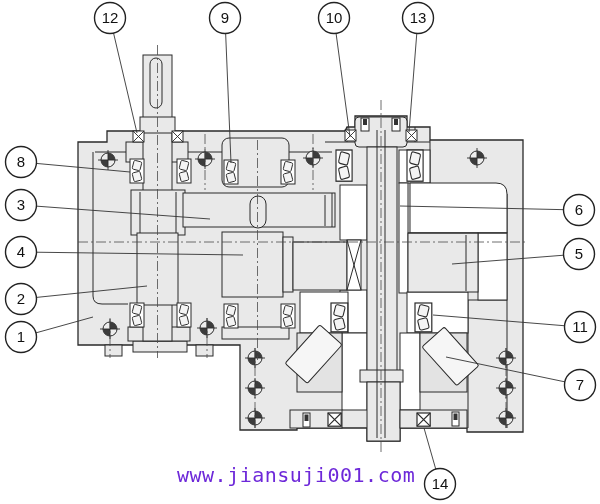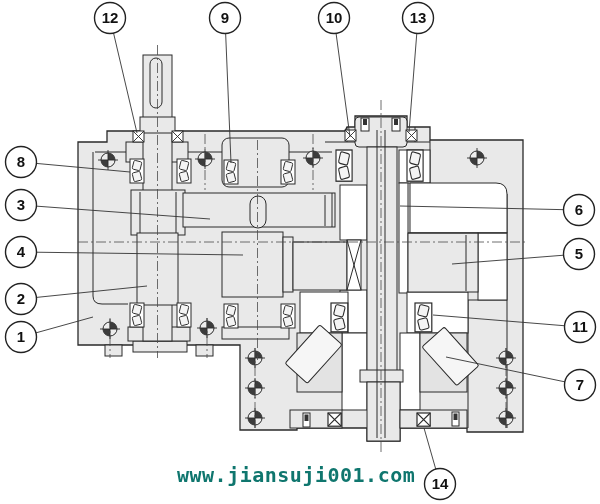--- a/index.html
+++ b/index.html
@@ -1,21 +1,21 @@
 <!DOCTYPE html>
 <html><head>
 <meta charset="utf-8">
 <style>
   html,body{margin:0;padding:0;background:#fff;}
   .page{position:relative;width:600px;height:504px;background:#ffffff;overflow:hidden;
-        font-family:"Liberation Sans",sans-serif;font-weight:bold;}
+        font-family:"Liberation Sans",sans-serif;}
   .page svg{position:absolute;left:0;top:0;}
   .watermark{position:absolute;left:177px;top:463px;
              font-family:"DejaVu Sans Mono",monospace;font-size:20px;
-             letter-spacing:0.5px;color:#0f766e;white-space:nowrap;}
+             letter-spacing:0.5px;color:#6d28d9;white-space:nowrap;}
   
   .outl{fill:#e9e9e9;stroke:#2a2a2a;stroke-width:1.3;}
   .part{fill:#e9e9e9;stroke:#2a2a2a;stroke-width:1;}
   .part2{fill:#e3e3e3;stroke:#2a2a2a;stroke-width:1;}
   .cav{fill:#ffffff;stroke:#2a2a2a;stroke-width:1;}
   .ln{fill:none;stroke:#2a2a2a;stroke-width:1;}
   .cl{fill:none;stroke:#4a4a4a;stroke-width:0.8;stroke-dasharray:10 3 2 3;}
   .ldr{fill:none;stroke:#333;stroke-width:0.9;}
   .bal{fill:#ffffff;stroke:#222;stroke-width:1.4;}
   .baltxt{font-family:"Liberation Sans",sans-serif;font-size:15px;fill:#111;

